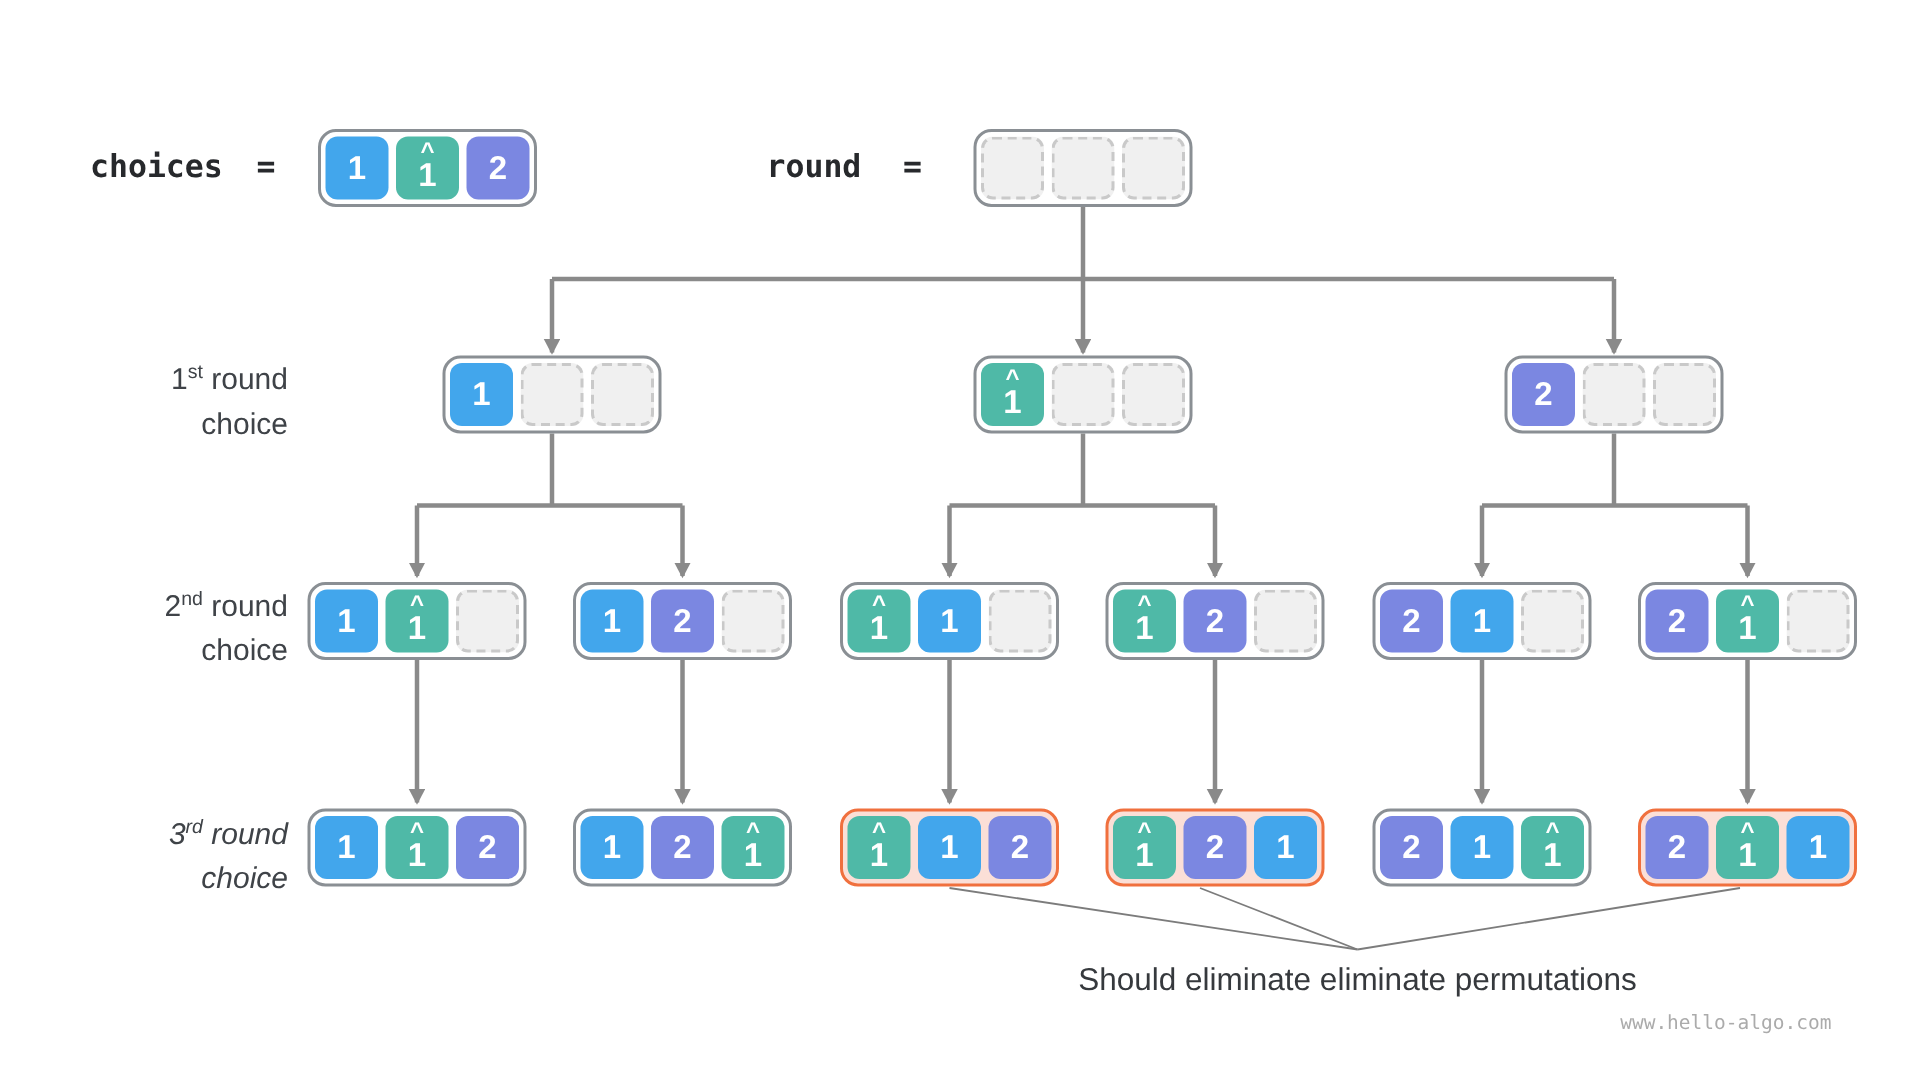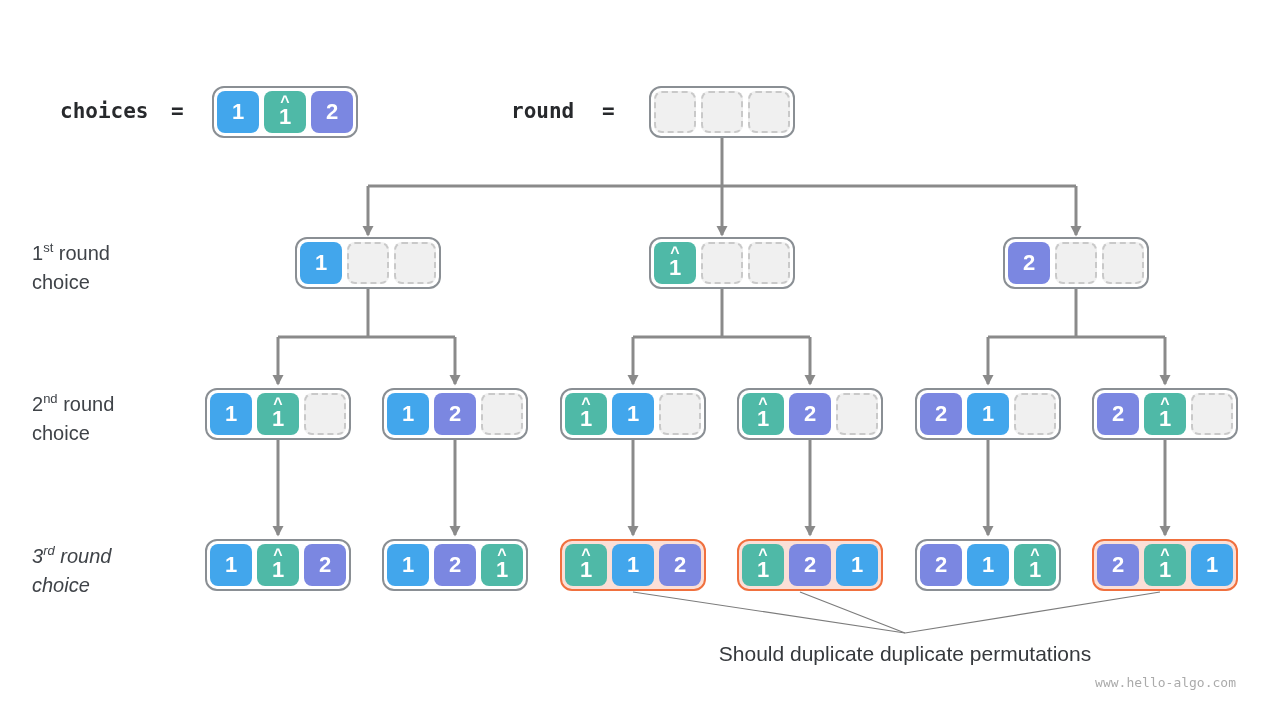--- a/index.html
+++ b/index.html
@@ -5,21 +5,21 @@
   html,body{margin:0;padding:0;}
   .stage{
     position:relative;width:1280px;height:720px;background:var(--bg,#fff);
     font-family:"Liberation Sans",sans-serif;overflow:hidden;
   }
   .code-label{
     position:absolute;font-family:"DejaVu Sans Mono",monospace;
     font-weight:bold;font-size:21px;color:var(--text-dark,#27292c);text-align:center;
   }
   .row-label{
-    position:absolute;left:32px;width:160px;text-align:left;
+    position:absolute;left:32px;width:160px;text-align:right;
     font-size:20px;line-height:29px;color:var(--label-text,#3f4348);
   }
   .row-label sup{font-size:13px;}
   .box{
     position:absolute;width:146px;height:52px;box-sizing:border-box;
     border:2px solid var(--box-border,#8a8f94);background:var(--box-fill,#fff);
     border-radius:12px;display:flex;gap:5px;padding:3px;
   }
   .box.dup{border-color:var(--dup-border,#f0703e);background:var(--dup-fill,#fbdfd7);}
   .cell{
@@ -32,21 +32,21 @@
   .cell .base{display:block;line-height:21px;}
   svg.connectors{position:absolute;left:0;top:0;pointer-events:none;}
   .conn{stroke:var(--line,#8a8a8a);stroke-width:3;fill:none;}
   .thin{stroke:var(--thin-line,#7c7c7c);stroke-width:1.2;fill:none;}
   .ah{fill:var(--line,#8a8a8a);}
   .caption{
     position:absolute;left:905px;top:642px;transform:translateX(-50%);
     white-space:nowrap;font-size:21px;color:var(--caption-text,#36393d);
   }
   .watermark{
-    position:absolute;right:44px;top:675px;
+    position:absolute;right:59px;top:675px;
     font-family:"DejaVu Sans Mono",monospace;font-size:13px;
     color:var(--watermark-text,#ababab);
   }
 </style>
 </head>
 <body>
 
 <div class="stage">
 
   <span class="code-label" style="left:60px;top:99px;">choices</span>
@@ -226,16 +226,16 @@
     </div>
   <div class="box dup" style="left:1092px;top:539px;">
       <div class="cell" style="background: rgb(123, 135, 225);">2</div>
       <div class="cell" style="background: rgb(79, 185, 167);">
         <span class="hat">^</span>
         <span class="base">1</span>
       </div>
       <div class="cell" style="background: rgb(66, 166, 236);">1</div>
     </div>
 
-  <div class="caption">Should duplicate duplicate permutations</div>
+  <div class="caption">Should eliminate eliminate permutations</div>
   <div class="watermark">www.hello-algo.com</div>
 
 </div>
 
 </body></html>

